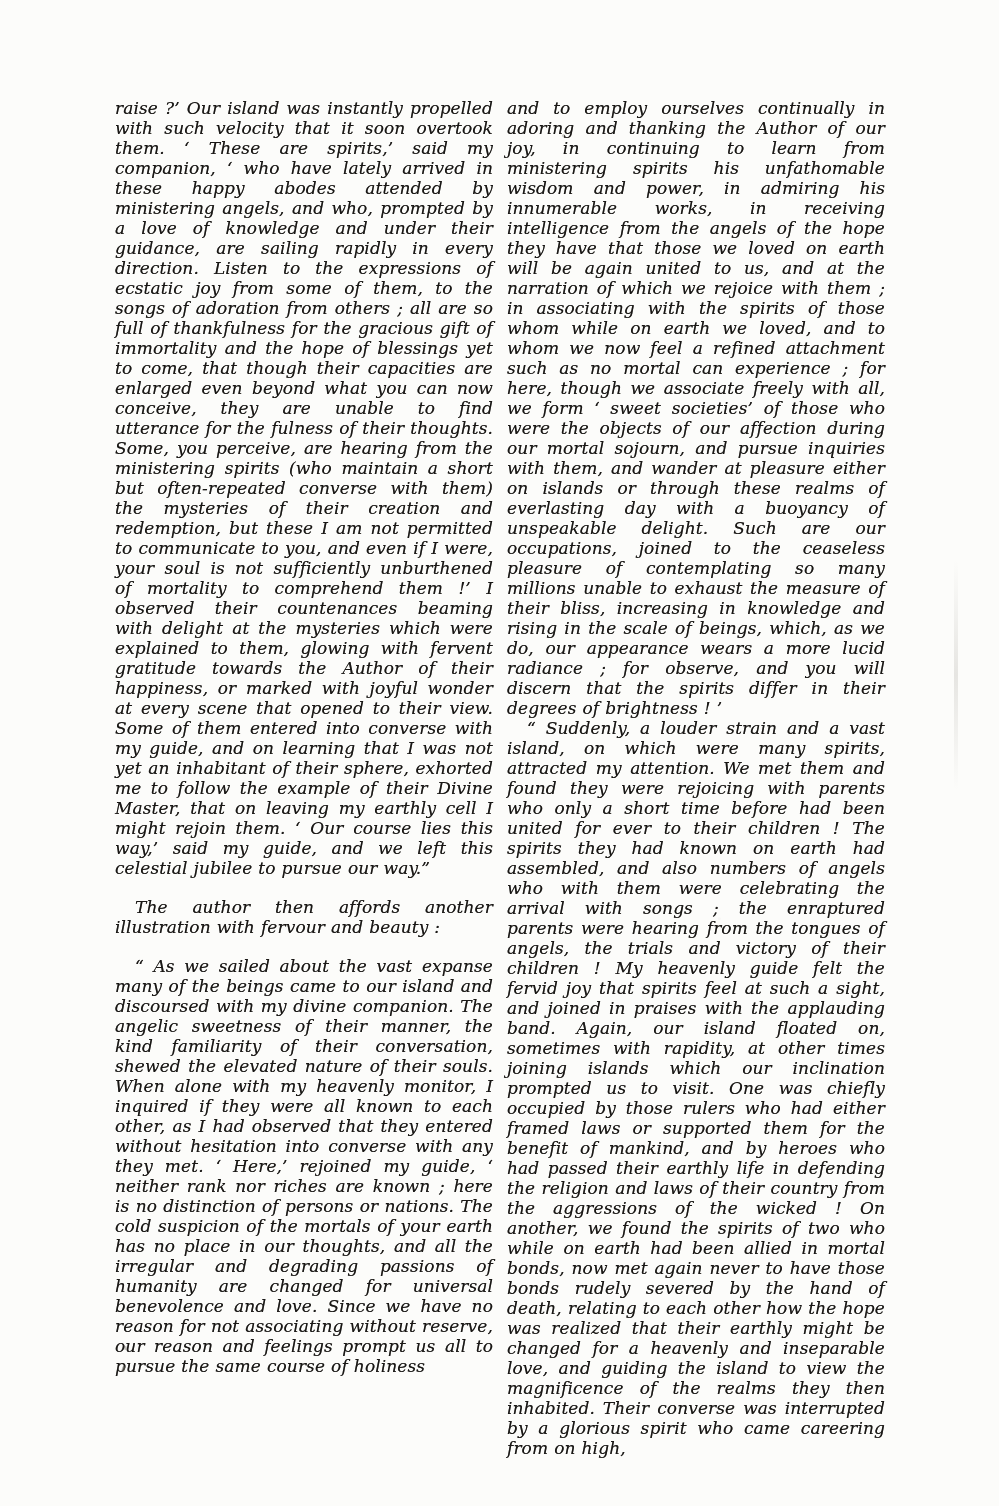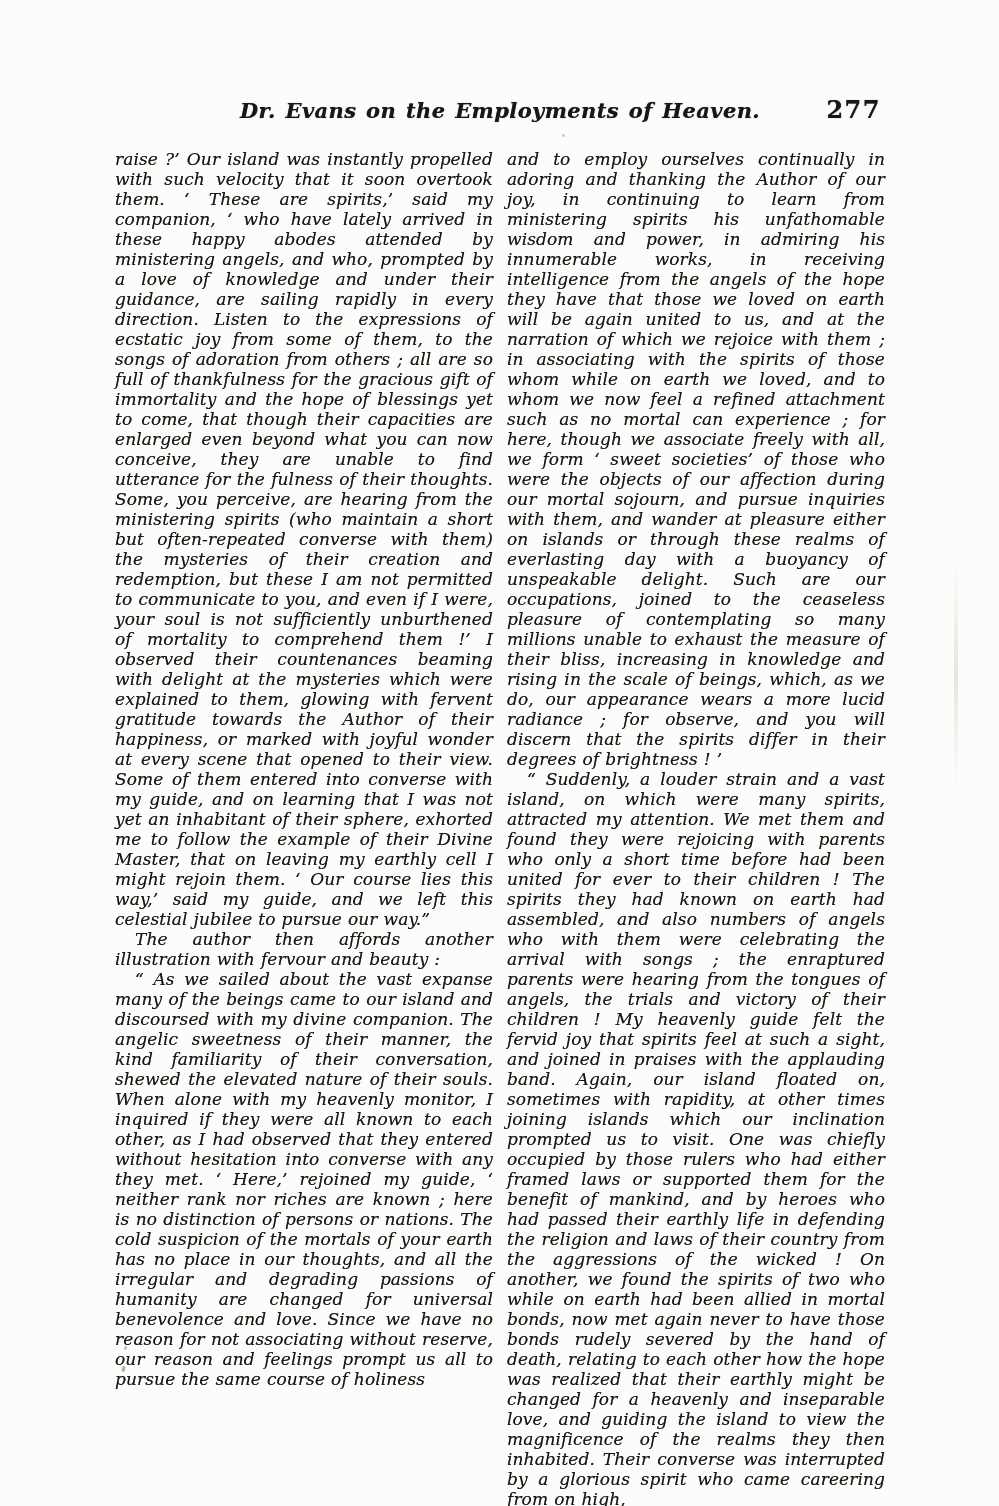--- a/index.html
+++ b/index.html
@@ -60,21 +60,21 @@
     min-width: 0;
     text-align: justify;
     font-size: 17px;
     line-height: 20px;
     word-spacing: 0.5px;
     letter-spacing: 0.1px;
     text-shadow: 0 0 0.6px rgba(25,23,20,0.6);
   }
   .para { margin: 0; font-style: italic; }
   .para.indent { text-indent: 20px; }
-  .para.gap-above { }
+  .para.gap-above { margin-top: 19px; }
 
   
   .artifact {
     position: absolute;
     background: #6b675f;
     border-radius: 50%;
     pointer-events: none;
   }
   .artifact.a1 { left: 122px; top: 1366px; width: 3px; height: 6px; opacity: 0.55; transform: rotate(18deg); border-radius: 2px; }
   .artifact.a2 { left: 124px; top: 1346px; width: 3px; height: 4px; opacity: 0.4; }
@@ -83,24 +83,20 @@
     background: linear-gradient(to bottom, rgba(120,115,105,0), rgba(120,115,105,0.28), rgba(120,115,105,0));
     opacity: 0.6;
   }
   .artifact.a4 { left: 562px; top: 134px; width: 3px; height: 3px; opacity: 0.35; }
 </style>
 </head>
 <body>
 
 <div class="page">
 
-  <header class="page-header">
-    <span class="header-title">Dr. Evans on the Employments of Heaven.</span>
-    <span class="page-number">277</span>
-  </header>
 
   <main class="columns">
 
     <section class="column column-left">
       <p class="para">raise ?’  Our island was instantly propelled with such velocity that it soon overtook them.  ‘ These are spirits,’ said my companion, ‘ who have lately arrived in these happy abodes attended by ministering angels, and who, prompted by a love of knowledge and under their guidance, are sailing rapidly in every direction. Listen to the expressions of ecstatic joy from some of them, to the songs of adoration from others ; all are so full of thankfulness for the gracious gift of immortality and the hope of blessings yet to come, that though their capacities are enlarged even beyond what you can now conceive, they are unable to find utterance for the fulness of their thoughts.  Some, you perceive, are hearing from the ministering spirits (who maintain a short but often-repeated converse with them) the mysteries of their creation and redemption, but these I am not permitted to communicate to you, and even if I were, your soul is not sufficiently unburthened of mortality to comprehend them !’  I observed their countenances beaming with delight at the mysteries which were explained to them, glowing with fervent gratitude towards the Author of their happiness, or marked with joyful wonder at every scene that opened to their view.  Some of them entered into converse with my guide, and on learning that I was not yet an inhabitant of their sphere, exhorted me to follow the example of their Divine Master, that on leaving my earthly cell I might rejoin them.  ‘ Our course lies this way,’ said my guide, and we left this celestial jubilee to pursue our way.”</p>
       <p class="para indent gap-above">The author then affords another illustration with fervour and beauty :</p>
       <p class="para indent gap-above">“ As we sailed about the vast expanse many of the beings came to our island and discoursed with my divine companion.  The angelic sweetness of their manner, the kind familiarity of their conversation, shewed the elevated nature of their souls.  When alone with my heavenly monitor, I inquired if they were all known to each other, as I had observed that they entered without hesitation into converse with any they met.  ‘ Here,’ rejoined my guide, ‘ neither rank nor riches are known ; here is no distinction of persons or nations.  The cold suspicion of the mortals of your earth has no place in our thoughts, and all the irregular and degrading passions of humanity are changed for universal benevolence and love.  Since we have no reason for not associating without reserve, our reason and feelings prompt us all to pursue the same course of holiness</p>
     </section>
 
     <section class="column column-right">

